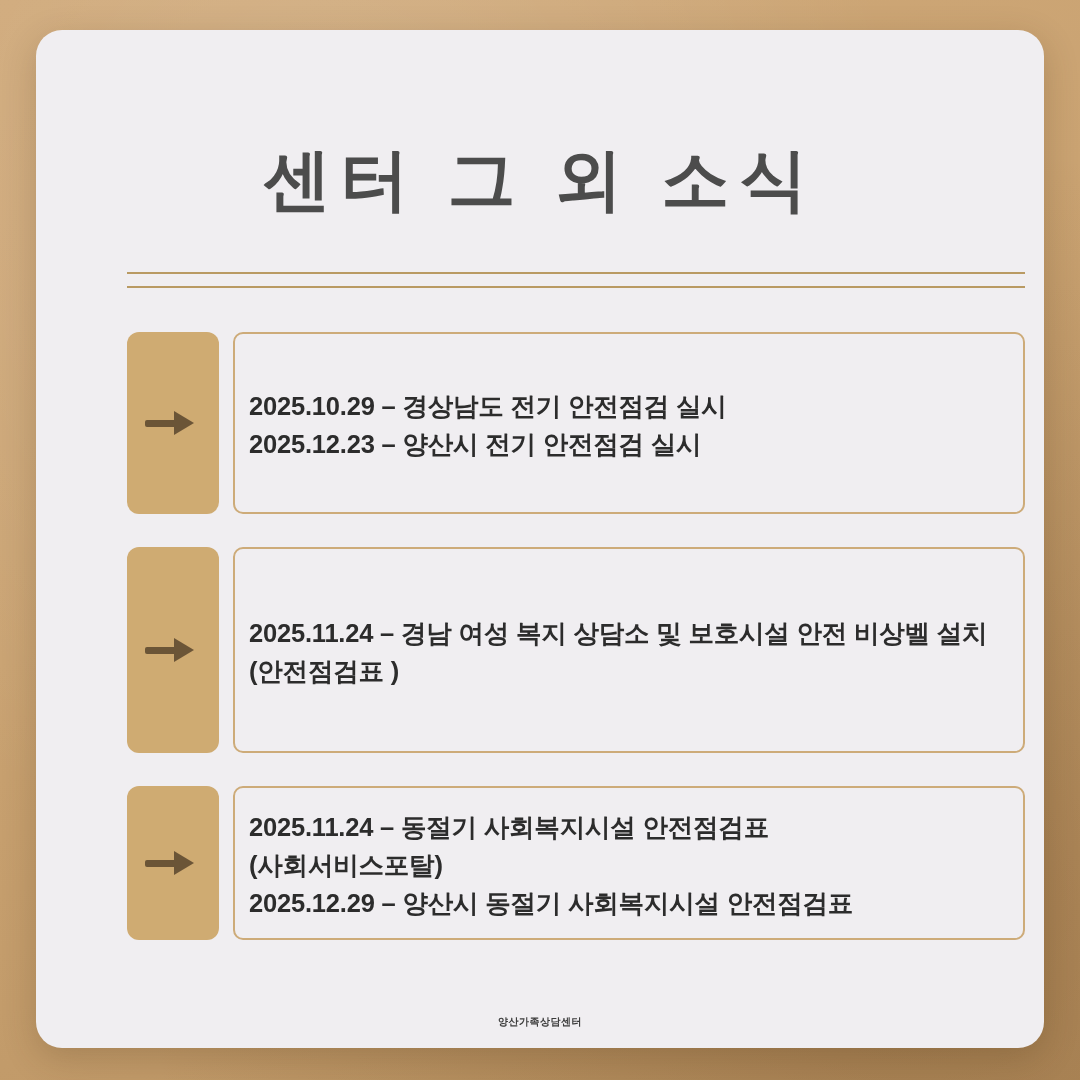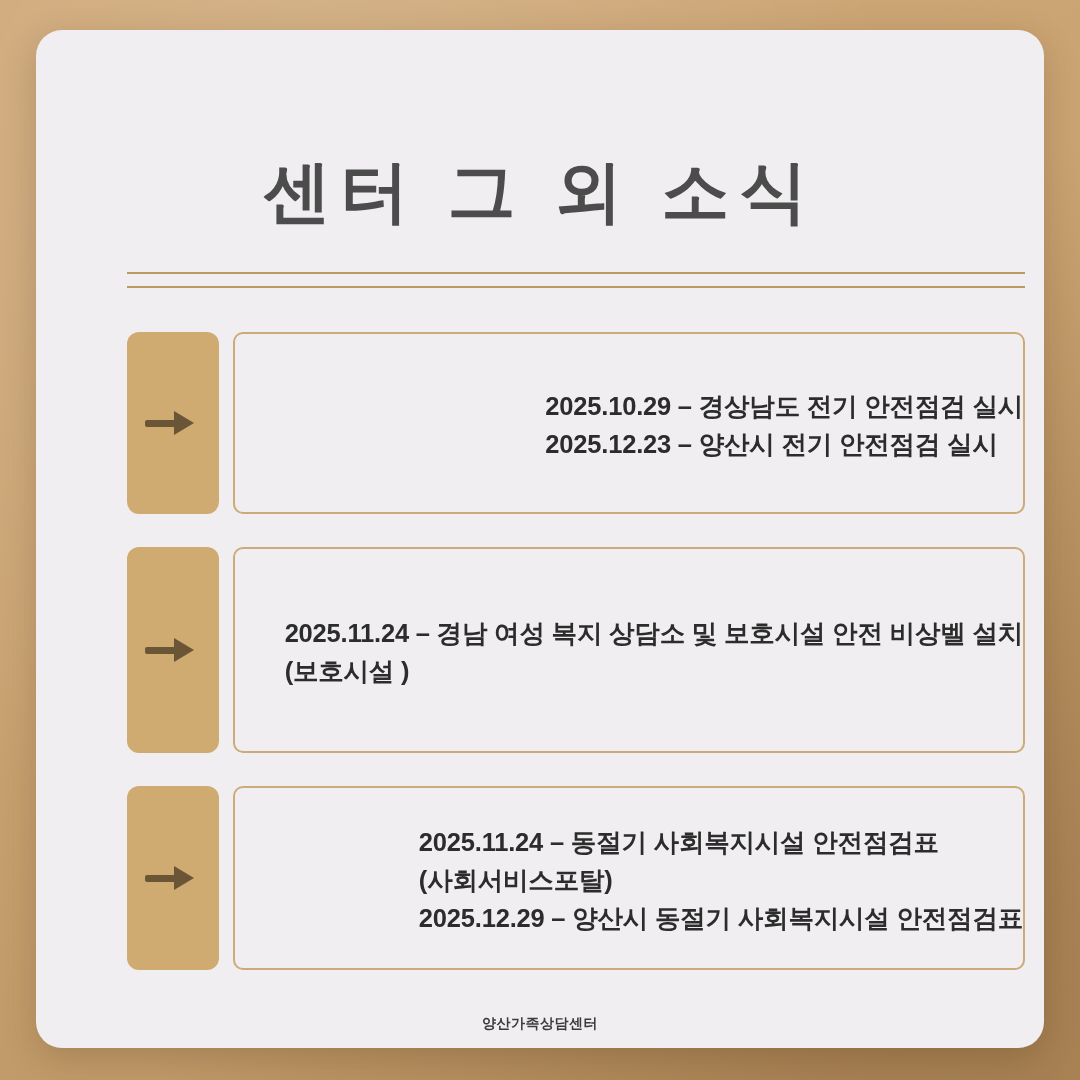--- a/index.html
+++ b/index.html
@@ -45,21 +45,20 @@
     left: 0;
     top: 112px;
     width: 100%;
     text-align: center;
     font-size: 68px;
     font-weight: 700;
     letter-spacing: 10px;
     color: #4c4c4c;
     font-family: "Liberation Sans", sans-serif;
     line-height: 1.1;
-    margin-top: 12px;
   }
 
   
   .divider {
     position: absolute;
     left: 91px;
     width: 898px;
     height: 0;
     border-top: 2px solid #b99a63;
   }
@@ -117,44 +116,43 @@
   .item-body {
     flex: 1 1 auto;
     margin-left: 14px;
     border: 2px solid #cdab79;
     border-radius: 10px;
     display: flex;
     align-items: center;
     padding: 20px 0 14px 14px;
     box-sizing: border-box;
     background: transparent;
-    justify-content: flex-end;
   }
   .item-lines {
     font-size: 25.5px;
     font-weight: 700;
     color: #2c2c2c;
     line-height: 1.48;
     letter-spacing: -0.2px;
     white-space: nowrap;
   }
 
   
   .item.i1 { height: 182px; }
   .item.i2 { height: 206px; }
-  .item.i3 { height: 184px; }
+  .item.i3 { height: 154px; }
 
   
   .footer {
     position: absolute;
     left: 0;
     top: 985px;
     width: 100%;
     text-align: center;
-    font-size: 14px;
+    font-size: 10px;
     font-weight: 700;
     color: #3b3b3b;
     letter-spacing: 0.5px;
   }
 </style>
 </head>
 <body>
 
 <div class="page">
   <div class="card">
@@ -178,21 +176,21 @@
         </div>
       </div>
 
       <div class="item i2">
         <div class="arrow-box">
           <span class="arrow-glyph"></span>
         </div>
         <div class="item-body">
           <div class="item-lines">
             <div>2025.11.24 – 경남 여성 복지 상담소 및 보호시설 안전 비상벨 설치</div>
-            <div>(보호시설 )</div>
+            <div>(안전점검표 )</div>
           </div>
         </div>
       </div>
 
       <div class="item i3">
         <div class="arrow-box">
           <span class="arrow-glyph"></span>
         </div>
         <div class="item-body">
           <div class="item-lines">

